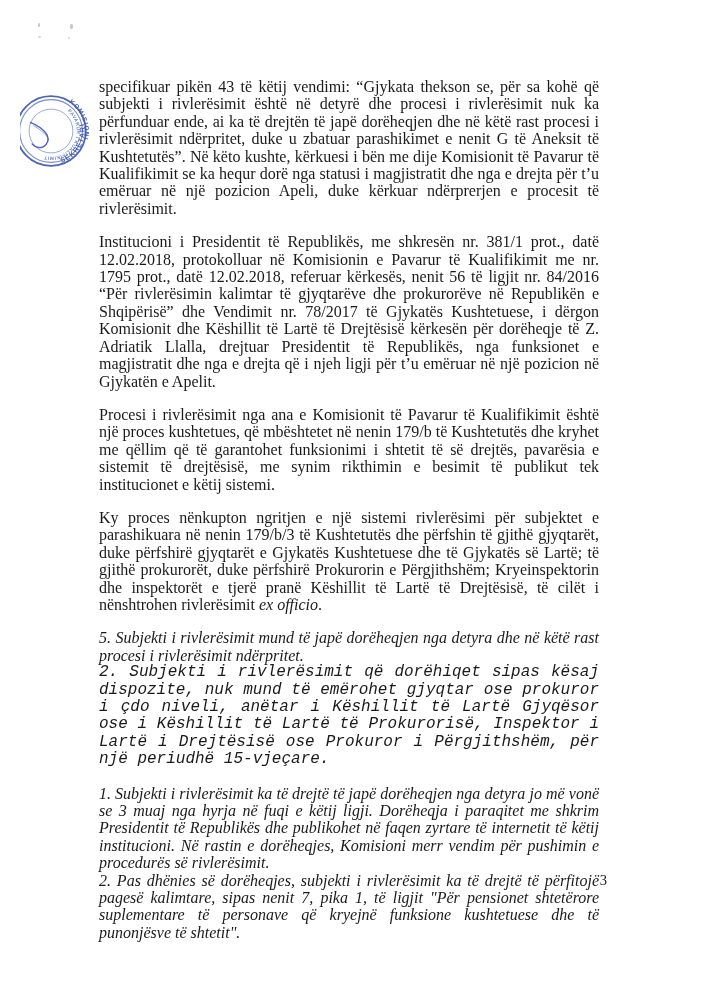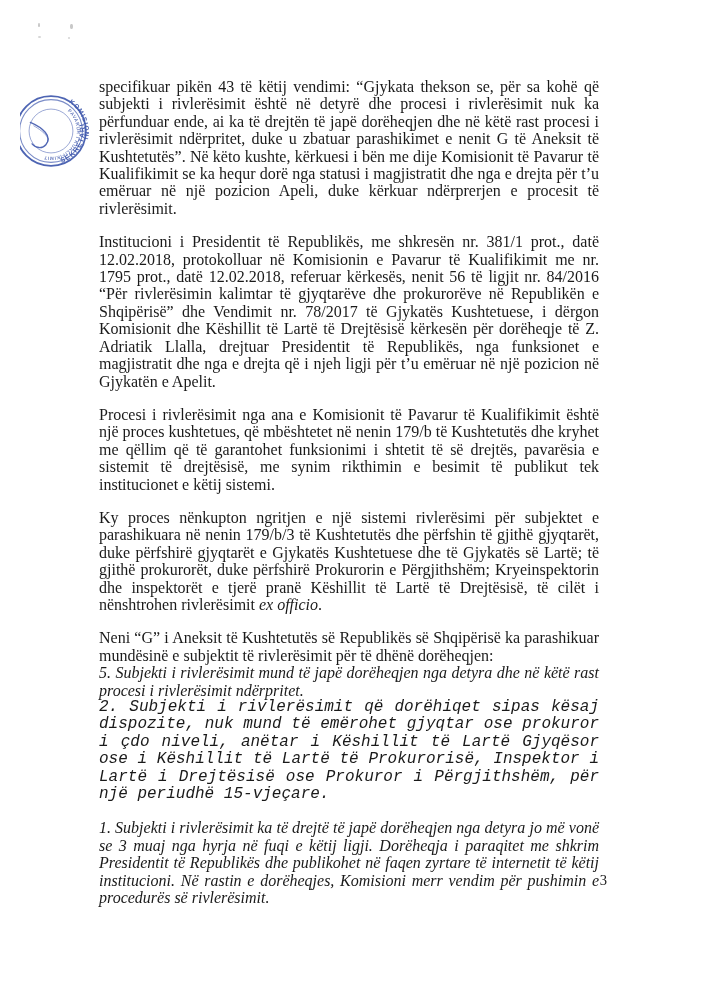--- a/index.html
+++ b/index.html
@@ -121,23 +121,23 @@
   <div class="text-block">
 
     <p class="para">specifikuar pikën 43 të këtij vendimi: “Gjykata thekson se, për sa kohë që subjekti i rivlerësimit është në detyrë dhe procesi i rivlerësimit nuk ka përfunduar ende, ai ka të drejtën të japë dorëheqjen dhe në këtë rast procesi i rivlerësimit ndërpritet, duke u zbatuar parashikimet e nenit G të Aneksit të Kushtetutës”. Në këto kushte, kërkuesi i bën me dije Komisionit të Pavarur të Kualifikimit se ka hequr dorë nga statusi i magjistratit dhe nga e drejta për t’u emëruar në një pozicion Apeli, duke kërkuar ndërprerjen e procesit të rivlerësimit.</p>
 
     <p class="para">Institucioni i Presidentit të Republikës, me shkresën nr. 381/1 prot., datë 12.02.2018, protokolluar në Komisionin e Pavarur të Kualifikimit me nr. 1795 prot., datë 12.02.2018, referuar kërkesës, nenit 56 të ligjit nr. 84/2016 “Për rivlerësimin kalimtar të gjyqtarëve dhe prokurorëve në Republikën e Shqipërisë” dhe Vendimit nr. 78/2017 të Gjykatës Kushtetuese, i dërgon Komisionit dhe Këshillit të Lartë të Drejtësisë kërkesën për dorëheqje të Z. Adriatik Llalla, drejtuar Presidentit të Republikës, nga funksionet e magjistratit dhe nga e drejta që i njeh ligji për t’u emëruar në një pozicion në Gjykatën e Apelit.</p>
 
     <p class="para">Procesi i rivlerësimit nga ana e Komisionit të Pavarur të Kualifikimit është një proces kushtetues, që mbështetet në nenin 179/b të Kushtetutës dhe kryhet me qëllim që të garantohet funksionimi i shtetit të së drejtës, pavarësia e sistemit të drejtësisë, me synim rikthimin e besimit të publikut tek institucionet e këtij sistemi.</p>
 
     <p class="para"><span>Ky proces nënkupton ngritjen e një sistemi rivlerësimi për subjektet e parashikuara në nenin 179/b/3 të Kushtetutës dhe përfshin të gjithë gjyqtarët, duke përfshirë gjyqtarët e Gjykatës Kushtetuese dhe të Gjykatës së Lartë; të gjithë prokurorët, duke përfshirë Prokurorin e Përgjithshëm; Kryeinspektorin dhe inspektorët e tjerë pranë Këshillit të Lartë të Drejtësisë, të cilët i nënshtrohen rivlerësimit </span><span class="it">ex officio</span><span>.</span></p>
 
-    <p class="para tight">Neni “G” i Aneksit të Kushtetutës së Republikës së Shqipërisë ka parashikuar mundësinë e subjektit të rivlerësimit për të dhënë dorëheqjen:</p>
     <p class="para ital">5. Subjekti i rivlerësimit mund të japë dorëheqjen nga detyra dhe në këtë rast procesi i rivlerësimit ndërpritet.</p>
     <p class="para ital-last">2. Subjekti i rivlerësimit që dorëhiqet sipas kësaj dispozite, nuk mund të emërohet gjyqtar ose prokuror i çdo niveli, anëtar i Këshillit të Lartë Gjyqësor ose i Këshillit të Lartë të Prokurorisë, Inspektor i Lartë i Drejtësisë ose Prokuror i Përgjithshëm, për një periudhë 15-vjeçare.</p>
 
     <p class="para ital">1. Subjekti i rivlerësimit ka të drejtë të japë dorëheqjen nga detyra jo më vonë se 3 muaj nga hyrja në fuqi e këtij ligji. Dorëheqja i paraqitet me shkrim Presidentit të Republikës dhe publikohet në faqen zyrtare të internetit të këtij institucioni. Në rastin e dorëheqjes, Komisioni merr vendim për pushimin e procedurës së rivlerësimit.</p>
+    <p class="para ital">2. Pas dhënies së dorëheqjes, subjekti i rivlerësimit ka të drejtë të përfitojë pagesë kalimtare, sipas nenit 7, pika 1, të ligjit "Për pensionet shtetërore suplementare të personave që kryejnë funksione kushtetuese dhe të punonjësve të shtetit".</p>
 
   </div>
 
   <div class="page-number">3</div>
 
 </div>
 
 </body></html>

